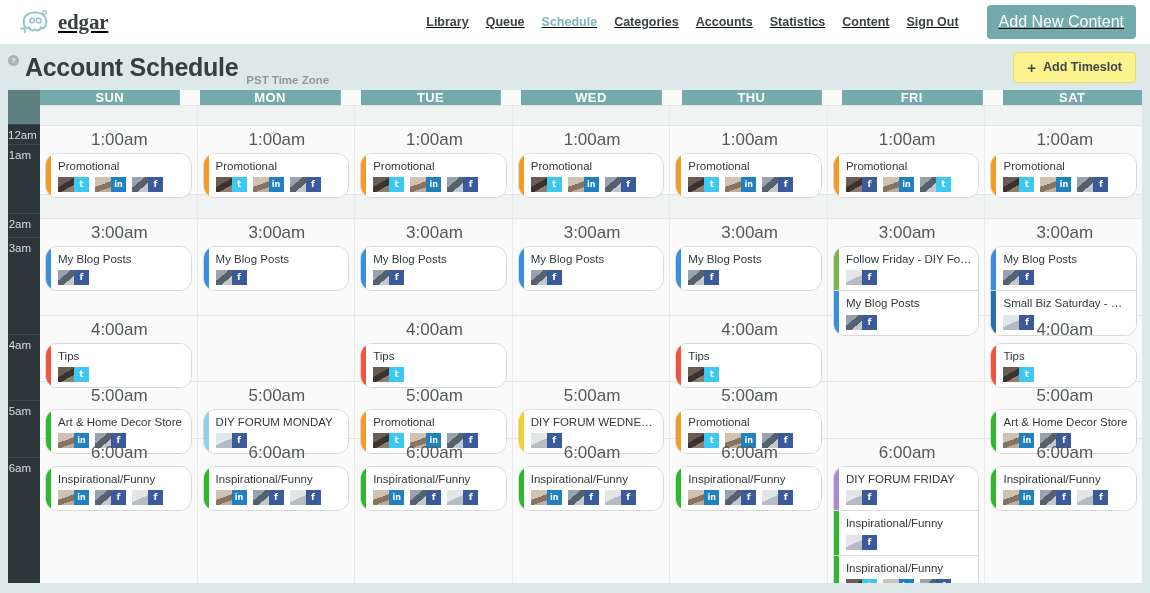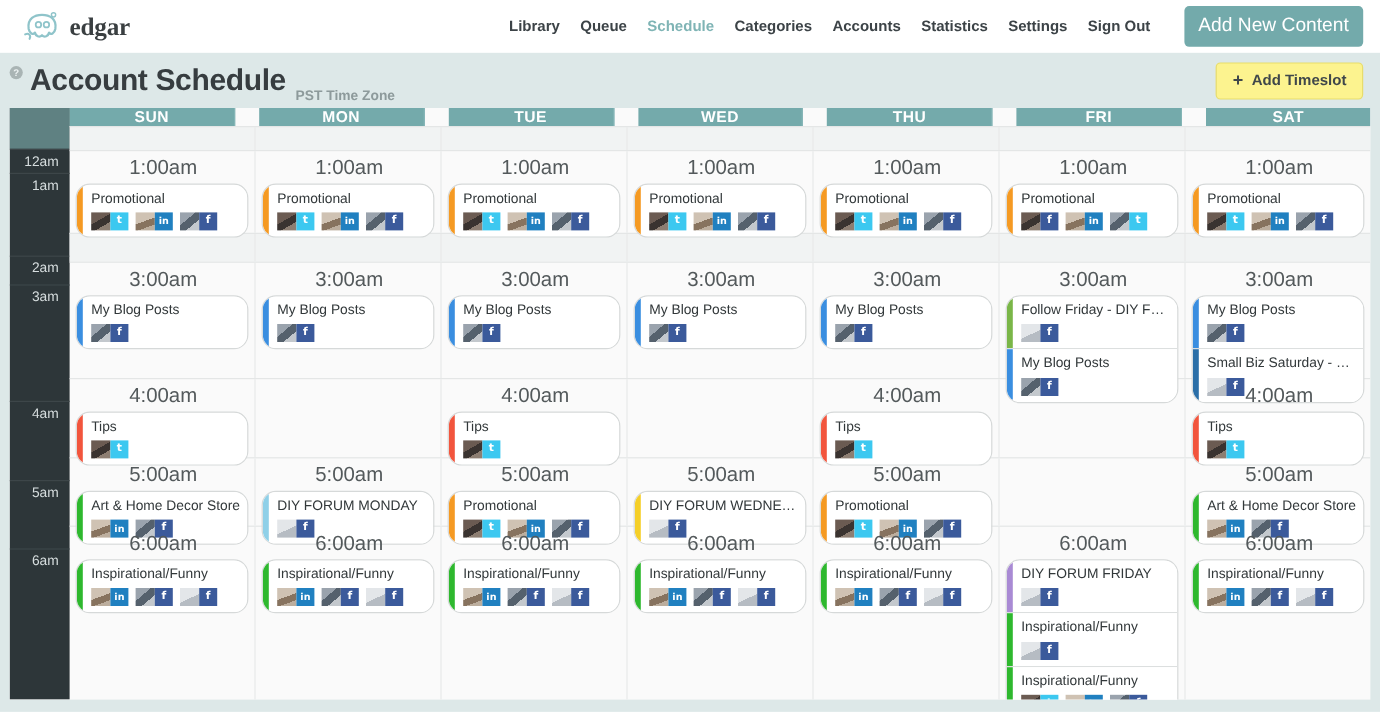--- a/index.html
+++ b/index.html
@@ -9,20 +9,21 @@
     font-family: "Liberation Sans", sans-serif;
     overflow: hidden;
   }
 
   
   .topbar {
     height: 44px; background: #ffffff;
     display: flex; align-items: center;
     padding: 0 14px 0 18px;
     position: relative;
+    text-decoration: underline;
   }
   .brand { display: flex; align-items: center; gap: 6px; }
   .brand-logo { width: 34px; height: 26px; display: block; }
   .brand-name {
     font-family: "Liberation Serif", serif;
     font-size: 21px; font-weight: 700; color: #3a3f41;
     letter-spacing: -0.2px;
   }
   .nav { margin-left: auto; display: flex; align-items: center; gap: 17px; }
   .nav-link {
@@ -73,21 +74,21 @@
     font-size: 12.5px; color: #3f474a; font-weight: 700;
     padding: 7px 13px; cursor: pointer; display: flex; align-items: center; gap: 7px;
   }
   .plus { font-size: 15px; font-weight: 700; line-height: 1; }
 
   
   .cal {
     margin: 0 8px; background: #fafafa;
     height: 493px; display: flex; overflow: hidden;
   }
-  .timecol { width: 50px; flex: none; background: #2d3639; }
+  .timecol { width: 32px; flex: none; background: #2d3639; }
   .timecol .thead { height: 34px; background: #5f8182; }
   .time-cell {
     color: #d7dedf; font-size: 11.5px; text-align: right;
     padding: 4px 9px 0 0; border-top: 1px solid #3d4649;
   }
   .grid { flex: 1; display: flex; flex-direction: column; min-width: 0; }
   .daysrow { height: 34px; display: flex; gap: 20px; }
   .day-head {
     flex: 1; background: #74aaab; color: #fff;
     font-size: 13px; font-weight: 700; letter-spacing: .4px;
@@ -150,21 +151,21 @@
     <span class="brand-name">edgar</span>
   </div>
 
   <nav class="nav">
     <a class="nav-link">Library</a>
     <a class="nav-link">Queue</a>
     <a class="nav-link active">Schedule</a>
     <a class="nav-link">Categories</a>
     <a class="nav-link">Accounts</a>
     <a class="nav-link">Statistics</a>
-    <a class="nav-link">Settings</a>
+    <a class="nav-link">Content</a>
     <a class="nav-link">Sign Out</a>
     <button class="btn-add-content">Add New Content</button>
   </nav>
 </div>
 
 <div class="titlebar">
   <div class="help-icon">?</div>
   <h1 class="page-title">Account Schedule</h1>
   <span class="page-sub">PST Time Zone</span>
 

